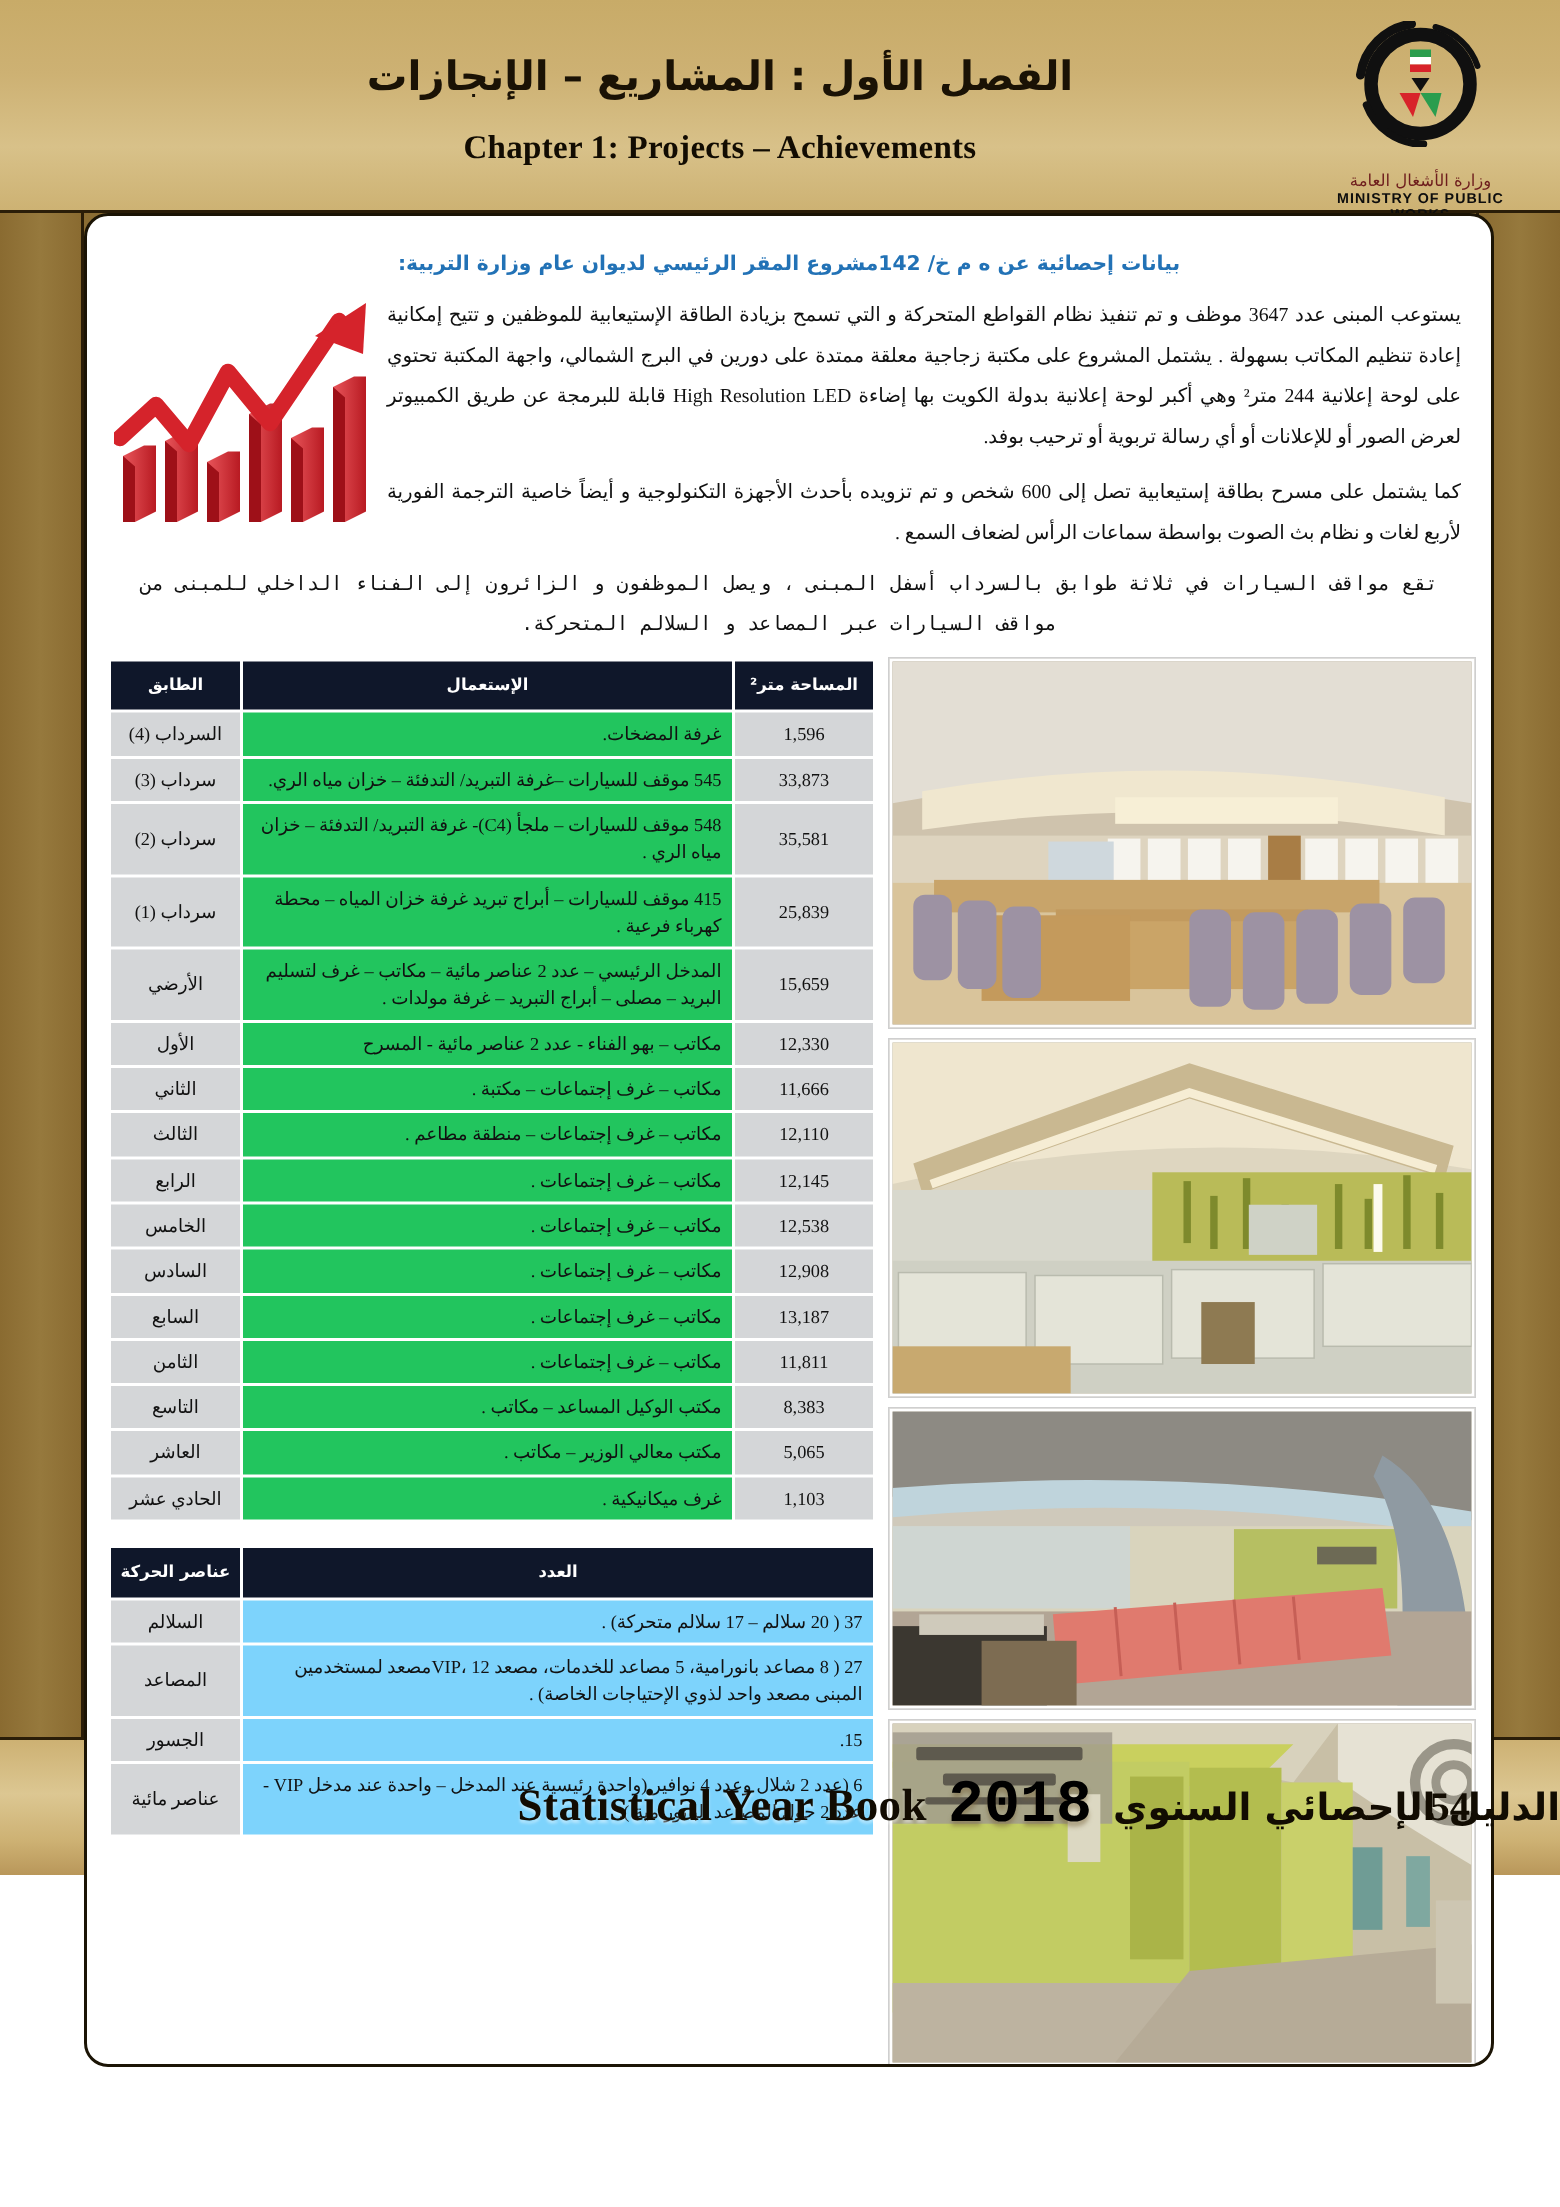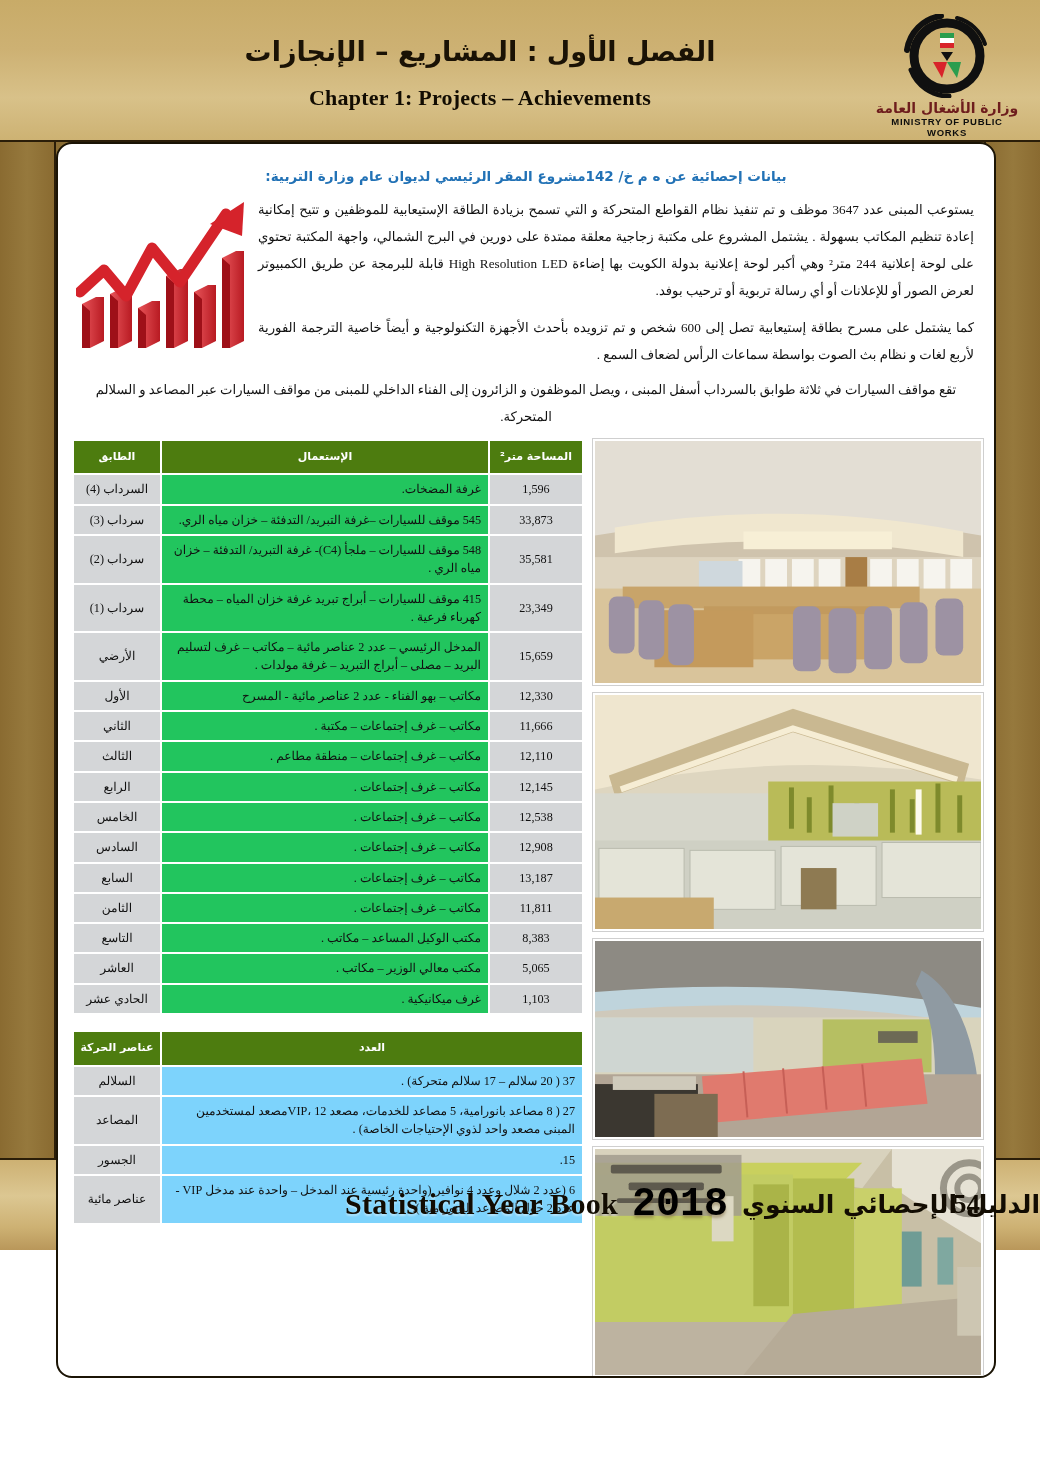--- a/index.html
+++ b/index.html
@@ -57,22 +57,22 @@
     direction: ltr; letter-spacing: .2px;
   }
 
   .logo {
     position: absolute; right: 18px; top: 14px;
     width: 150px; text-align: center;
   }
   .logo-mark { width: 150px; height: 84px; display: block; }
   .logo-ar {
     font-family: "DejaVu Sans", sans-serif;
-    font-size: 14px; font-weight: 700; color: #6e1d1d;
-    letter-spacing: .5px; margin-top: 2px; direction: rtl;
+    font-size: 11px; font-weight: 400; color: #6e1d1d;
+    letter-spacing: .5px; margin-top: 16px; direction: rtl;
   }
   .logo-en {
     font-family: "Liberation Sans", sans-serif;
     font-size: 9.5px; font-weight: 700; color: #0d0d0d;
     letter-spacing: .7px; direction: ltr;
   }
 
   
   .card {
     position: absolute;
@@ -105,38 +105,38 @@
   }
   .para {
     direction: rtl; text-align: justify;
     font-family: "Liberation Serif", serif;
     font-size: 13.2px; color: #111;
     line-height: 2.05;
     margin-bottom: 6px;
     padding: 0 6px;
   }
   .para.p3 { margin-top: 10px; }
-  .para.p4 { margin-top: 8px; text-align: center; }
+  .para.p4 { margin-top: 8px; text-align: center; font-family: Liberation Mono, monospace; }
 
   
   .content-cols {
     display: flex; flex-direction: row-reverse;
     gap: 9px; margin-top: 8px;
     align-items: flex-start;
   }
   .col-tables { width: 512px; flex: 0 0 512px; }
   .col-photos { width: 390px; flex: 0 0 390px; }
 
   
   table {
     width: 100%; border-collapse: separate; border-spacing: 2px;
     direction: rtl; table-layout: fixed;
   }
   thead th {
-    background: #4d7c0f; color: #ffffff;
+    background: #0f172a; color: #ffffff;
     font-family: "DejaVu Sans", sans-serif;
     font-size: 11px; font-weight: 700;
     padding: 9px 4px; text-align: center; vertical-align: middle;
     line-height: 1.35;
   }
   tbody td {
     font-family: "Liberation Serif", serif;
     font-size: 12.2px; color: #111;
     padding: 5px 7px; vertical-align: middle;
     line-height: 1.5;
@@ -288,21 +288,21 @@
                 <td class="c-area">33,873</td>
                 <td class="c-use">545 موقف للسيارات –غرفة التبريد/ التدفئة – خزان مياه الري.</td>
                 <td class="c-floor">سرداب (3)</td>
               </tr>
             <tr>
                 <td class="c-area">35,581</td>
                 <td class="c-use">548 موقف للسيارات – ملجأ (C4)- غرفة التبريد/ التدفئة – خزان مياه الري .</td>
                 <td class="c-floor">سرداب (2)</td>
               </tr>
             <tr>
-                <td class="c-area">23,349</td>
+                <td class="c-area">25,839</td>
                 <td class="c-use">415 موقف للسيارات – أبراج تبريد غرفة خزان المياه – محطة كهرباء فرعية .</td>
                 <td class="c-floor">سرداب (1)</td>
               </tr>
             <tr>
                 <td class="c-area">15,659</td>
                 <td class="c-use">المدخل الرئيسي – عدد 2 عناصر مائية – مكاتب – غرف لتسليم البريد – مصلى – أبراج التبريد – غرفة مولدات .</td>
                 <td class="c-floor">الأرضي</td>
               </tr>
             <tr>
                 <td class="c-area">12,330</td>

